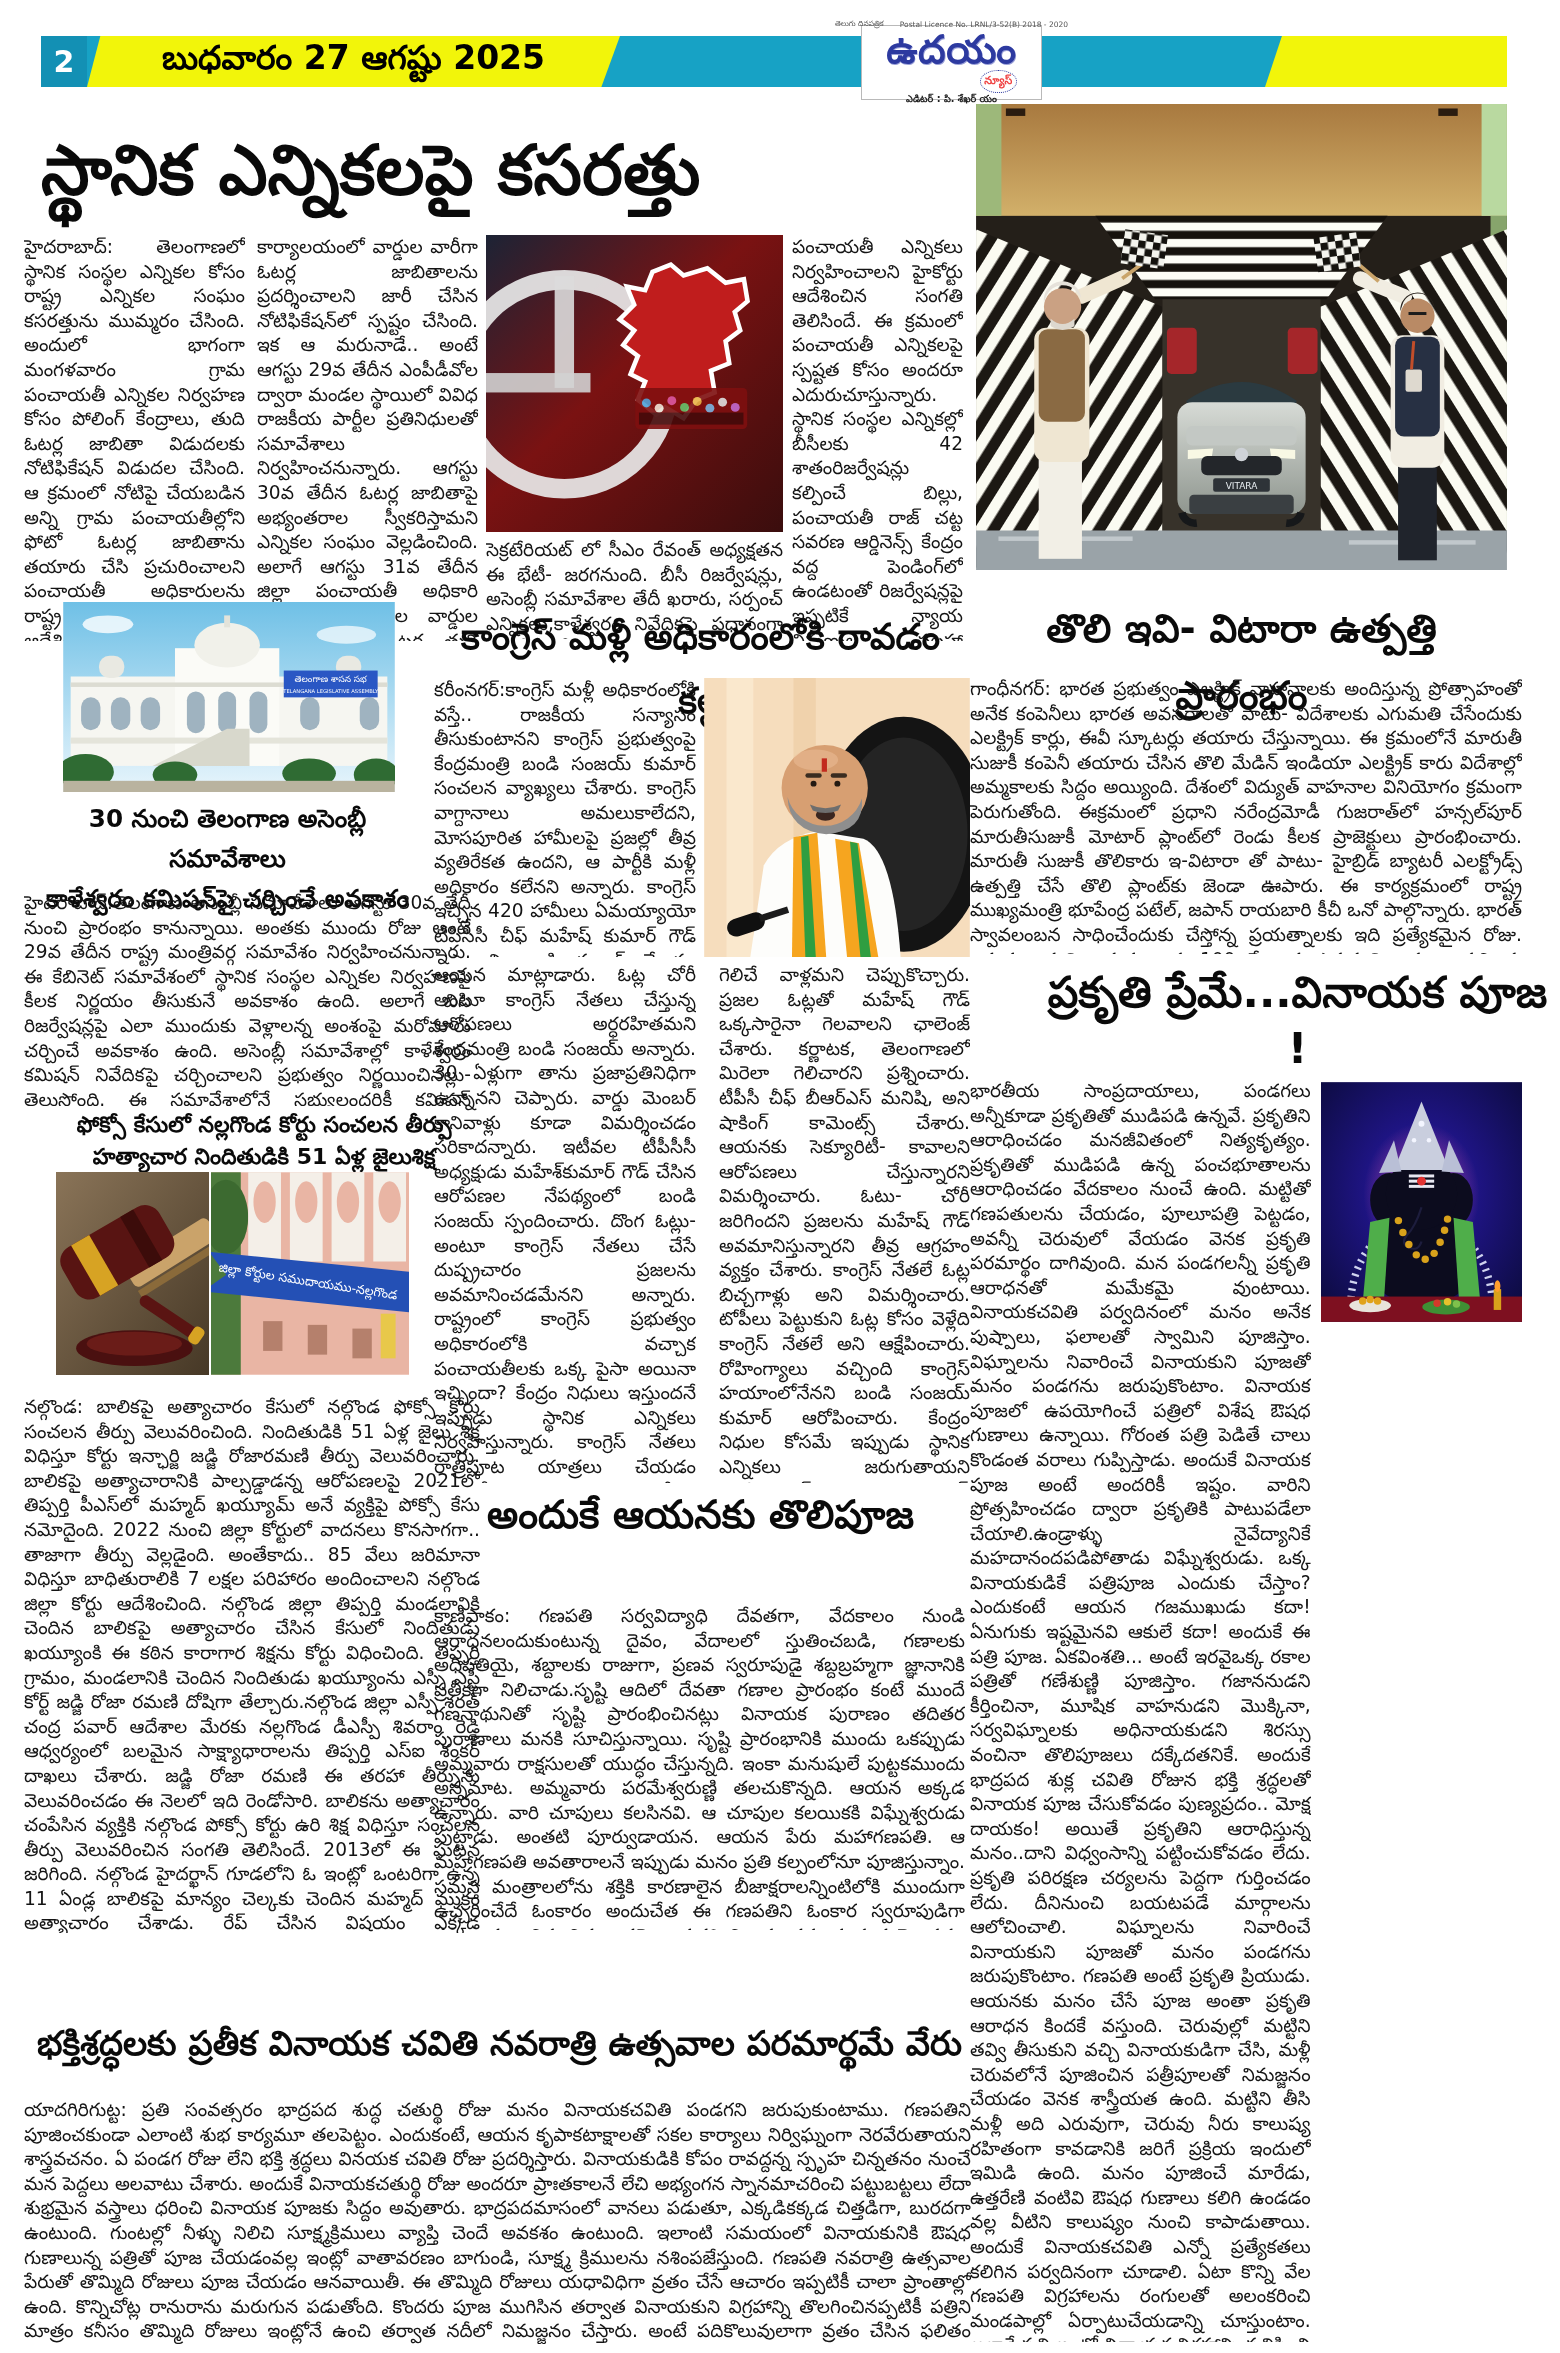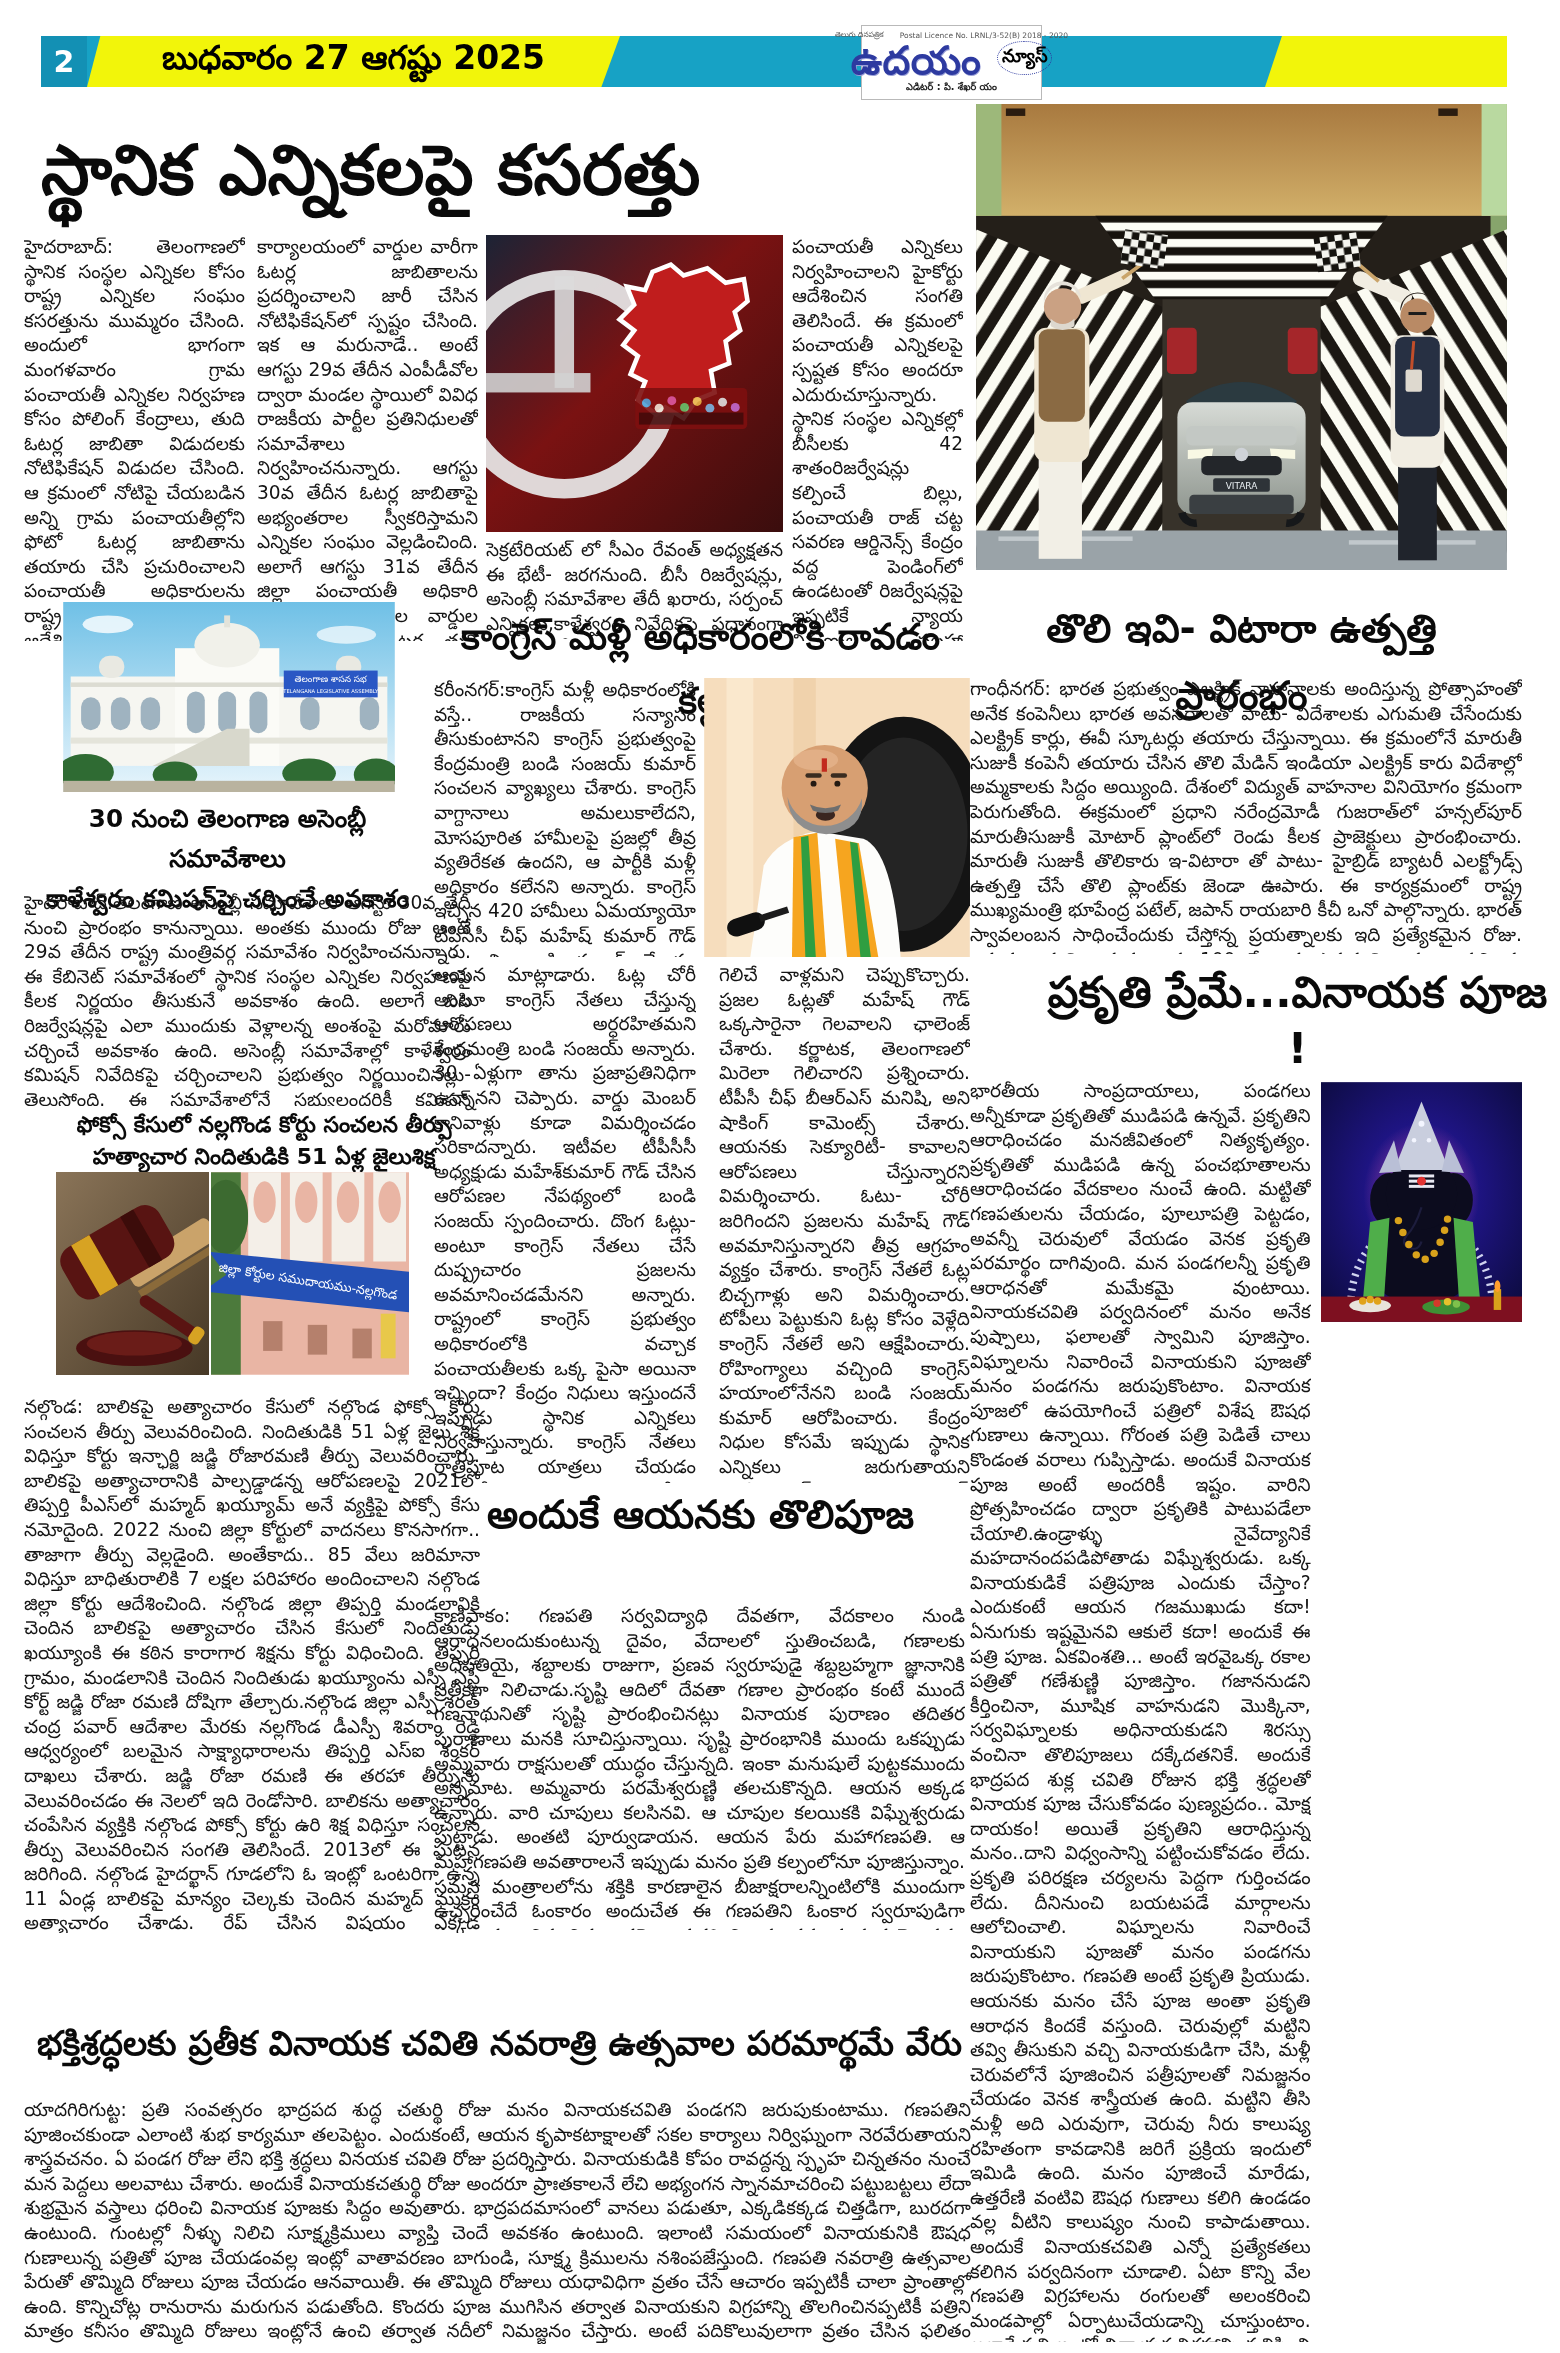--- a/index.html
+++ b/index.html
@@ -10,21 +10,21 @@
              overflow:hidden;word-break:break-word;}
   .headline{font-weight:900;color:#0a0a0a;}
   .center{text-align:center;}
   .band{background:#17a2c5;}
   .yellow{background:#f2f50a;}
   .masthead-box{background:#fff;border:0.7px solid #b9b9b9;box-sizing:border-box;
                 display:flex;flex-direction:column;align-items:center;justify-content:center;}
   .masthead-tiny{font-size:7.5px;color:#555;white-space:nowrap;}
   .masthead-title{font-size:39px;font-weight:900;color:#2d3aa0;line-height:40px;
                   letter-spacing:0.7px;text-shadow:0.7px 0.7px 0 #9aa0d8;}
-  .masthead-suffix{font-size:18px;font-weight:700;color:#000000;border:1.5px dotted #2d3aa0;
+  .masthead-suffix{font-size:11px;font-weight:700;color:#ef4444;border:1.5px dotted #2d3aa0;
                    border-radius:50%;padding:3px 3.7px;margin-left:16px;}
   .masthead-editor{font-size:9.7px;color:#222;font-weight:700;}
   .pgnum{color:#fff;font-size:30px;font-weight:800;display:flex;align-items:center;justify-content:center;}
   .date-txt{display:flex;align-items:center;justify-content:center;font-weight:900;
             font-size:33px;color:#000000;}
   img,svg{display:block;}
 </style>
 </head>
 <body>
 
@@ -32,21 +32,21 @@
 <div class="abs pgnum" style="left:41px;top:36px;width:46px;height:51px;background:#1390b4;">2</div>
 <div class="abs yellow date-txt" style="left:87px;top:36px;width:533px;height:51px;clip-path:polygon(2.5% 0,100% 0,96.5% 100%,0 100%);">
   <span>బుధవారం 27 ఆగష్టు 2025</span>
 </div>
 <div class="abs yellow" style="left:1265px;top:36px;width:242px;height:51px;clip-path:polygon(7% 0,100% 0,100% 100%,0 100%);"></div>
 <div class="abs masthead-box" style="left:861px;top:25px;width:181px;height:75px;">
   <div style="display:flex;gap:16px;align-items:center;">
     <span class="masthead-tiny">తెలుగు దినపత్రిక</span>
     <span class="masthead-tiny">Postal Licence No. LRNL/3-52(B) 2018 - 2020</span>
   </div>
-  <div style="display:flex;align-items:flex-start;">
+  <div style="display:flex;align-items:flex-end;flex-direction:column;">
     <span class="masthead-title">ఉదయం</span>
     <span class="masthead-suffix">న్యూస్</span>
   </div>
   <div class="masthead-editor">ఎడిటర్ : పి. శేఖర్ యం</div>
 </div>
 
 <div class="abs headline" style="left:41px;top:116px;width:719px;height:116px;font-size:69px;line-height:108px;white-space:nowrap;">స్థానిక ఎన్నికలపై కసరత్తు</div>
 
 <div class="abs body-text" style="left:24px;top:235px;width:221px;height:406px;">హైదరాబాద్: తెలంగాణలో స్థానిక సంస్థల ఎన్నికల కోసం రాష్ట్ర ఎన్నికల సంఘం కసరత్తును ముమ్మరం చేసింది. అందులో భాగంగా మంగళవారం గ్రామ పంచాయతీ ఎన్నికల నిర్వహణ కోసం పోలింగ్ కేంద్రాలు, తుది ఓటర్ల జాబితా విడుదలకు నోటిఫికేషన్ విడుదల చేసింది. ఆ క్రమంలో నోటిపై చేయబడిన అన్ని గ్రామ పంచాయతీల్లోని ఫోటో ఓటర్ల జాబితాను తయారు చేసి ప్రచురించాలని పంచాయతీ అధికారులను రాష్ట్ర ఎన్నికల సంఘం ఆదేశించింది. గ్రామ పంచాయతీల ఓటర్ల జాబితా తయారీ ప్రచురణ కోసం షెడ్యూల్ సైతం విడుదల చేసింది. ఆగస్టు 28వ తేదీ లోపు గ్రామ పంచాయతీల ముసాయిదా ఓటర్ల జాబితా తయారీ చేసే గ్రామ పంచాయతీ, మండల ప్రజా పరిషత్</div>
 <div class="abs body-text" style="left:257px;top:235px;width:221px;height:406px;">కార్యాలయంలో వార్డుల వారీగా ఓటర్ల జాబితాలను ప్రదర్శించాలని జారీ చేసిన నోటిఫికేషన్‌లో స్పష్టం చేసింది. ఇక ఆ మరునాడే.. అంటే ఆగస్టు 29వ తేదీన ఎంపీడీవోల ద్వారా మండల స్థాయిలో వివిధ రాజకీయ పార్టీల ప్రతినిధులతో సమావేశాలు నిర్వహించనున్నారు. ఆగస్టు 30వ తేదీన ఓటర్ల జాబితాపై అభ్యంతరాల స్వీకరిస్తామని ఎన్నికల సంఘం వెల్లడించింది. అలాగే ఆగస్టు 31వ తేదీన జిల్లా పంచాయతీ అధికారి గ్రామ పంచాయతీల వార్డుల వారీగా ఫోటో ఓటర్ల తుది జాబితాలను ప్రచురణకు ఆదేశించింది. అదేవిధంగా తెలంగాణ కేబినెట్ సమావేశం ఆగస్టు 29న మధ్యాహ్నం 3:30గంటలకు జరగనుంది.</div>

